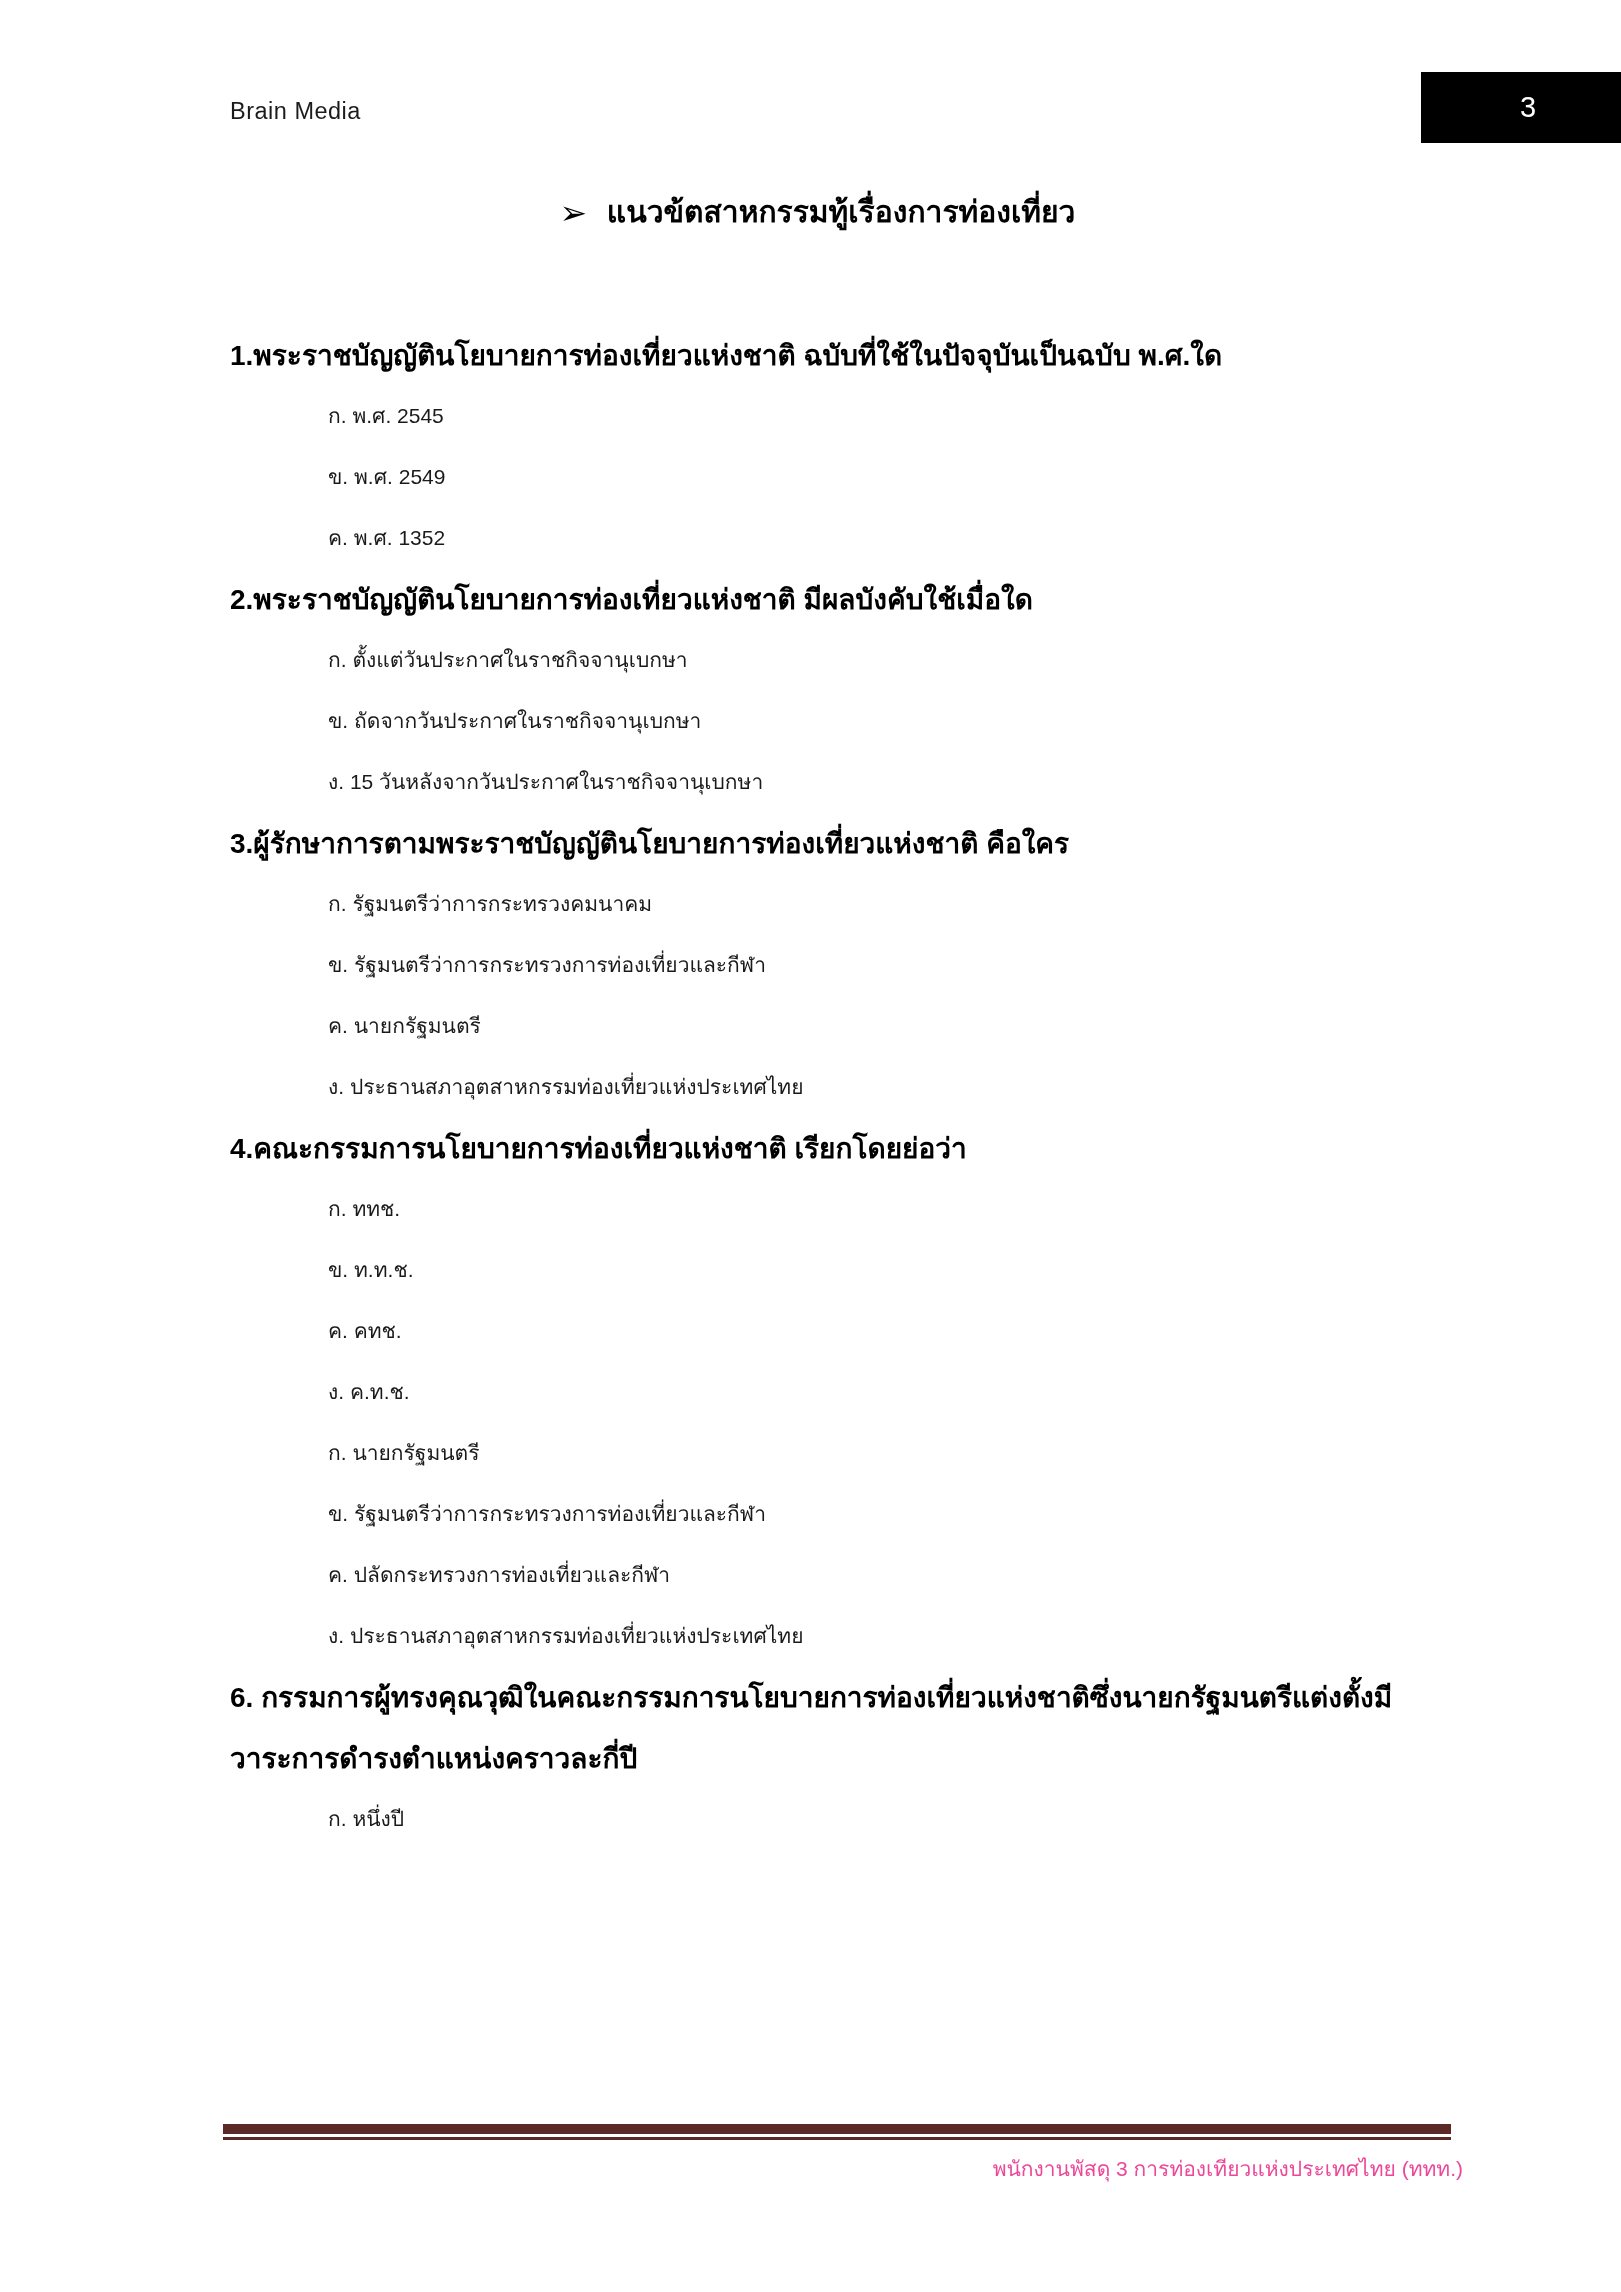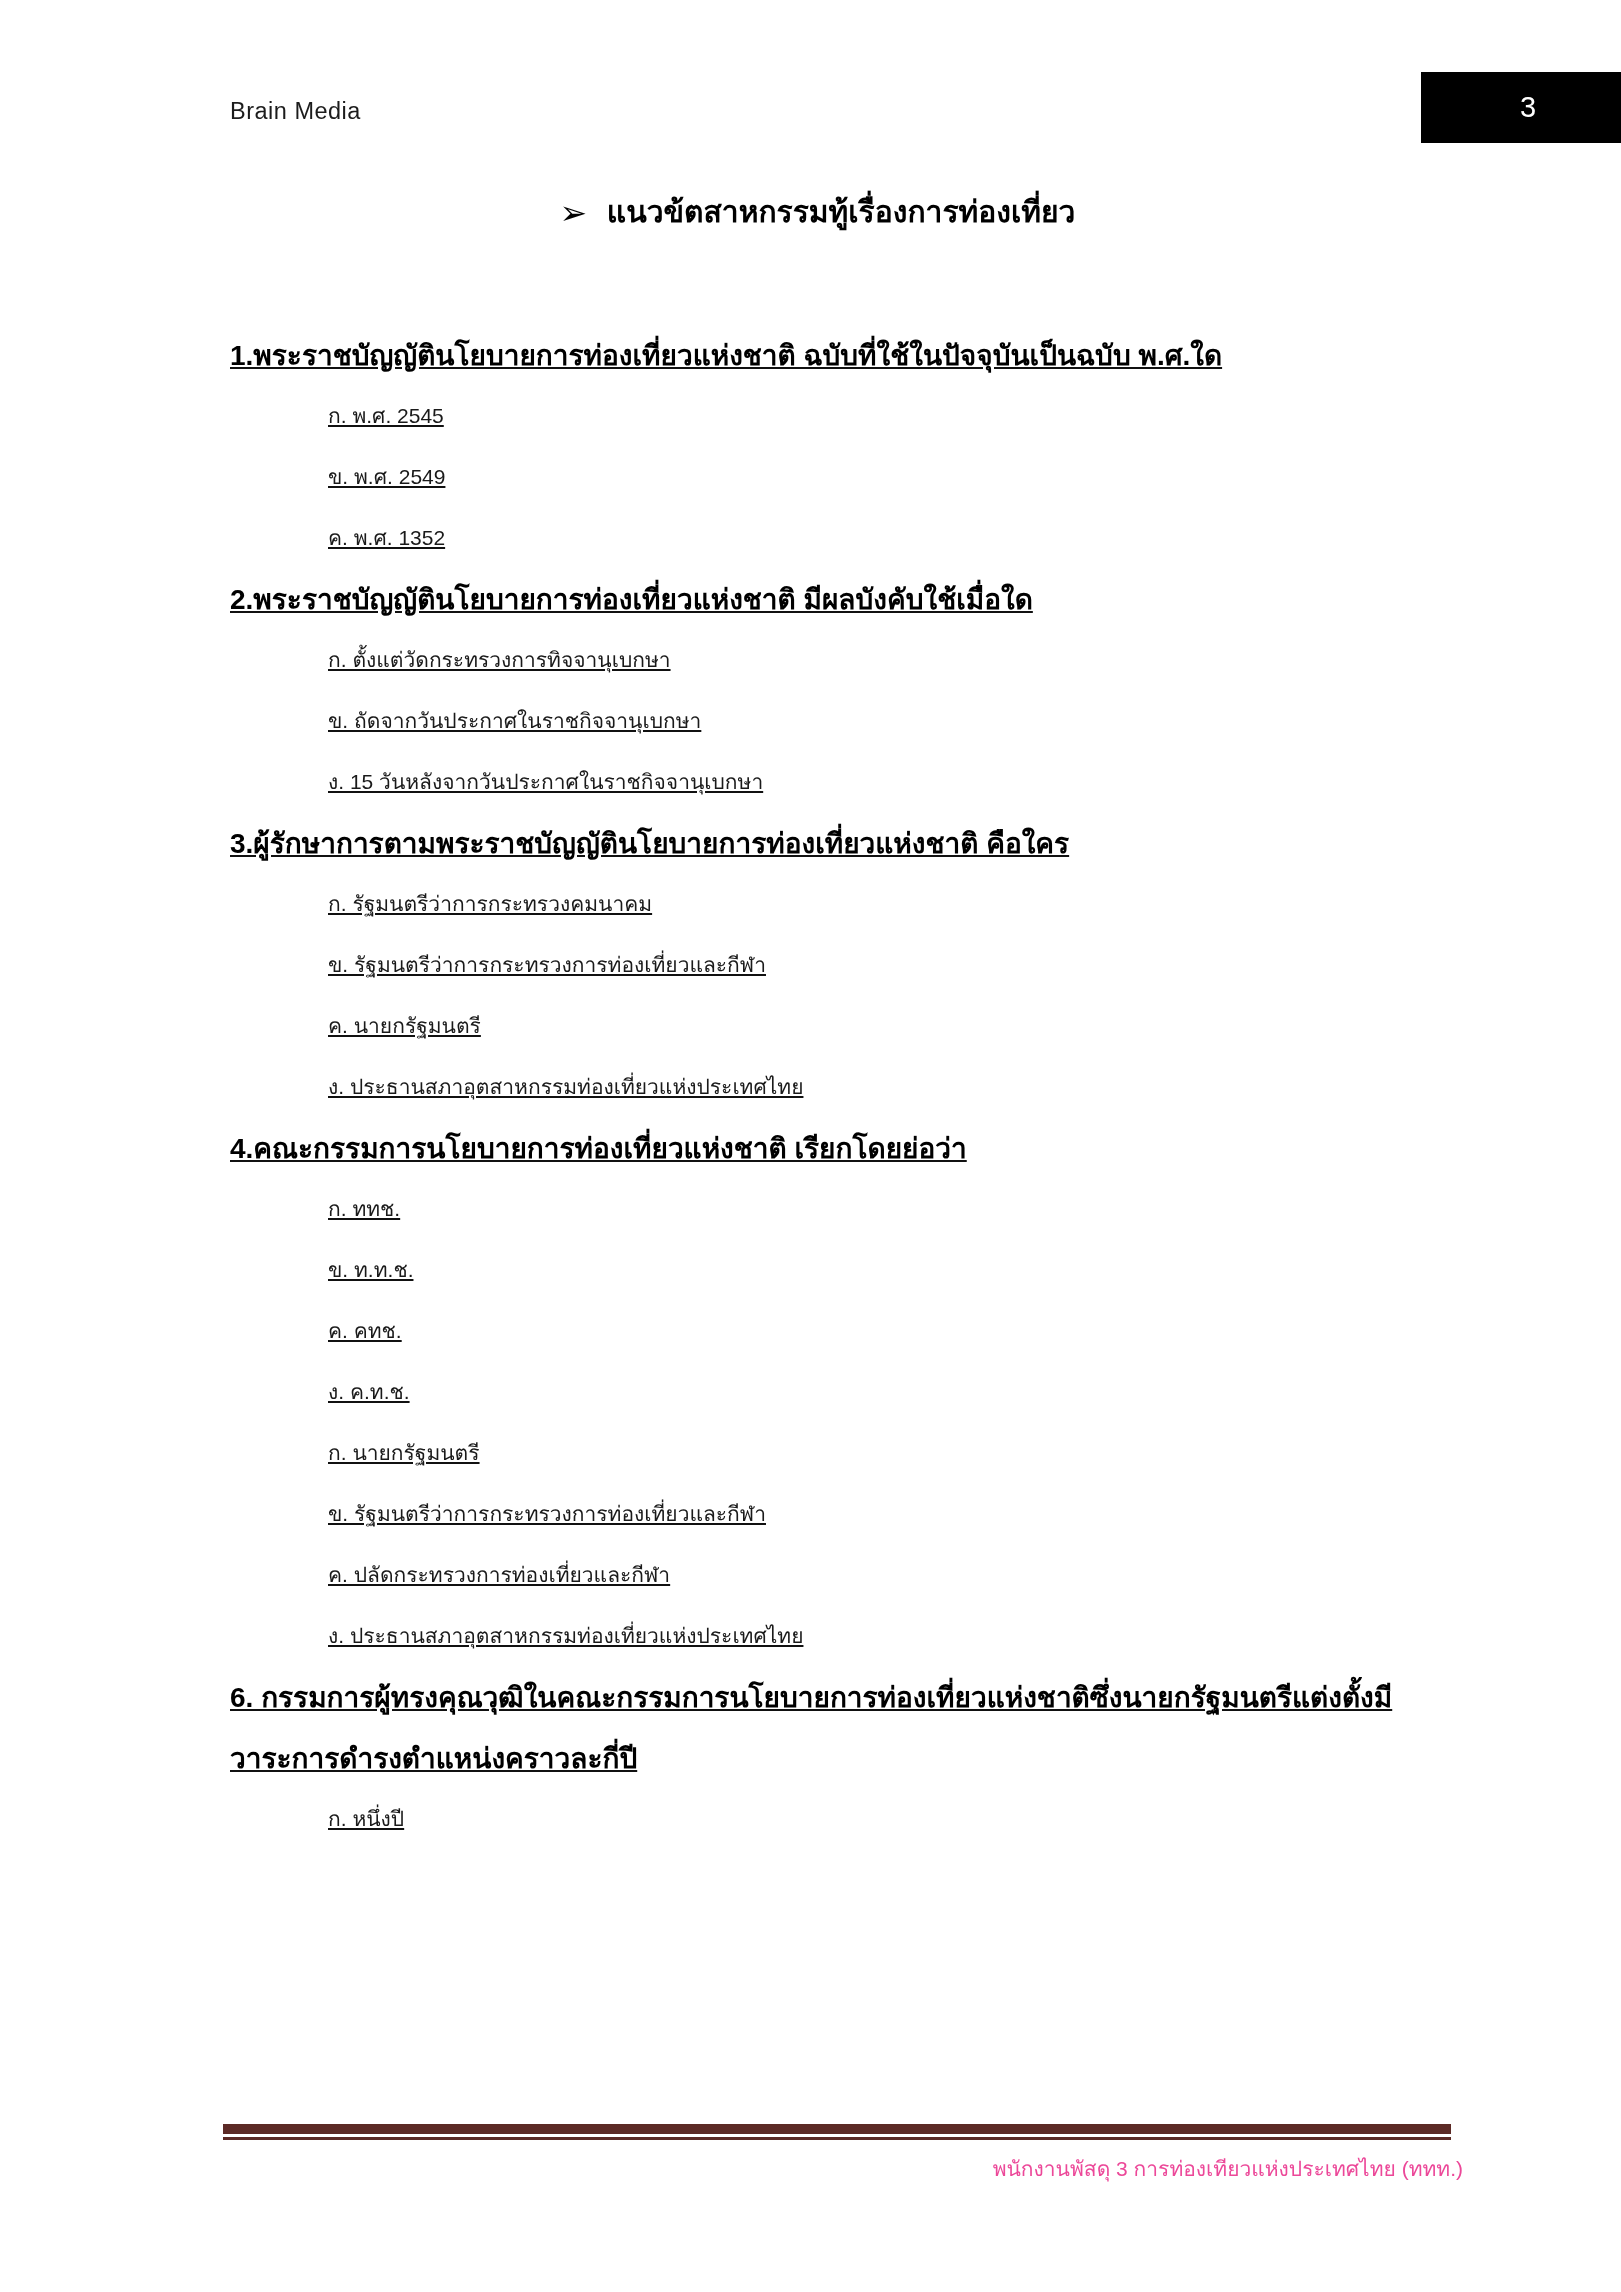--- a/index.html
+++ b/index.html
@@ -50,21 +50,20 @@
     margin-right: 19.6px;
     font-size: 33px;
     vertical-align: -2px;
     font-weight: normal;
   }
   .questions {
     position: absolute;
     top: 324px;
     left: 230px;
     right: 147px;
-    text-decoration: underline;
   }
   .q-head {
     font-weight: bold;
     font-size: 28px;
     height: 61px;
     display: flex;
     align-items: center;
     color: #000000;
     white-space: nowrap;
   }
@@ -112,21 +111,21 @@
   </div>
 
   <div class="questions">
 
     <div class="q-head">1.พระราชบัญญัตินโยบายการท่องเที่ยวแห่งชาติ ฉบับที่ใช้ในปัจจุบันเป็นฉบับ พ.ศ.ใด</div>
     <div class="option">ก. พ.ศ. 2545</div>
     <div class="option">ข. พ.ศ. 2549</div>
     <div class="option">ค. พ.ศ. 1352</div>
 
     <div class="q-head">2.พระราชบัญญัตินโยบายการท่องเที่ยวแห่งชาติ มีผลบังคับใช้เมื่อใด</div>
-    <div class="option">ก. ตั้งแต่วัดกระทรวงการทิจจานุเบกษา</div>
+    <div class="option">ก. ตั้งแต่วันประกาศในราชกิจจานุเบกษา</div>
     <div class="option">ข. ถัดจากวันประกาศในราชกิจจานุเบกษา</div>
     <div class="option">ง. 15 วันหลังจากวันประกาศในราชกิจจานุเบกษา</div>
 
     <div class="q-head">3.ผู้รักษาการตามพระราชบัญญัตินโยบายการท่องเที่ยวแห่งชาติ คือใคร</div>
     <div class="option">ก. รัฐมนตรีว่าการกระทรวงคมนาคม</div>
     <div class="option">ข. รัฐมนตรีว่าการกระทรวงการท่องเที่ยวและกีฬา</div>
     <div class="option">ค. นายกรัฐมนตรี</div>
     <div class="option">ง. ประธานสภาอุตสาหกรรมท่องเที่ยวแห่งประเทศไทย</div>
 
     <div class="q-head">4.คณะกรรมการนโยบายการท่องเที่ยวแห่งชาติ เรียกโดยย่อว่า</div>

